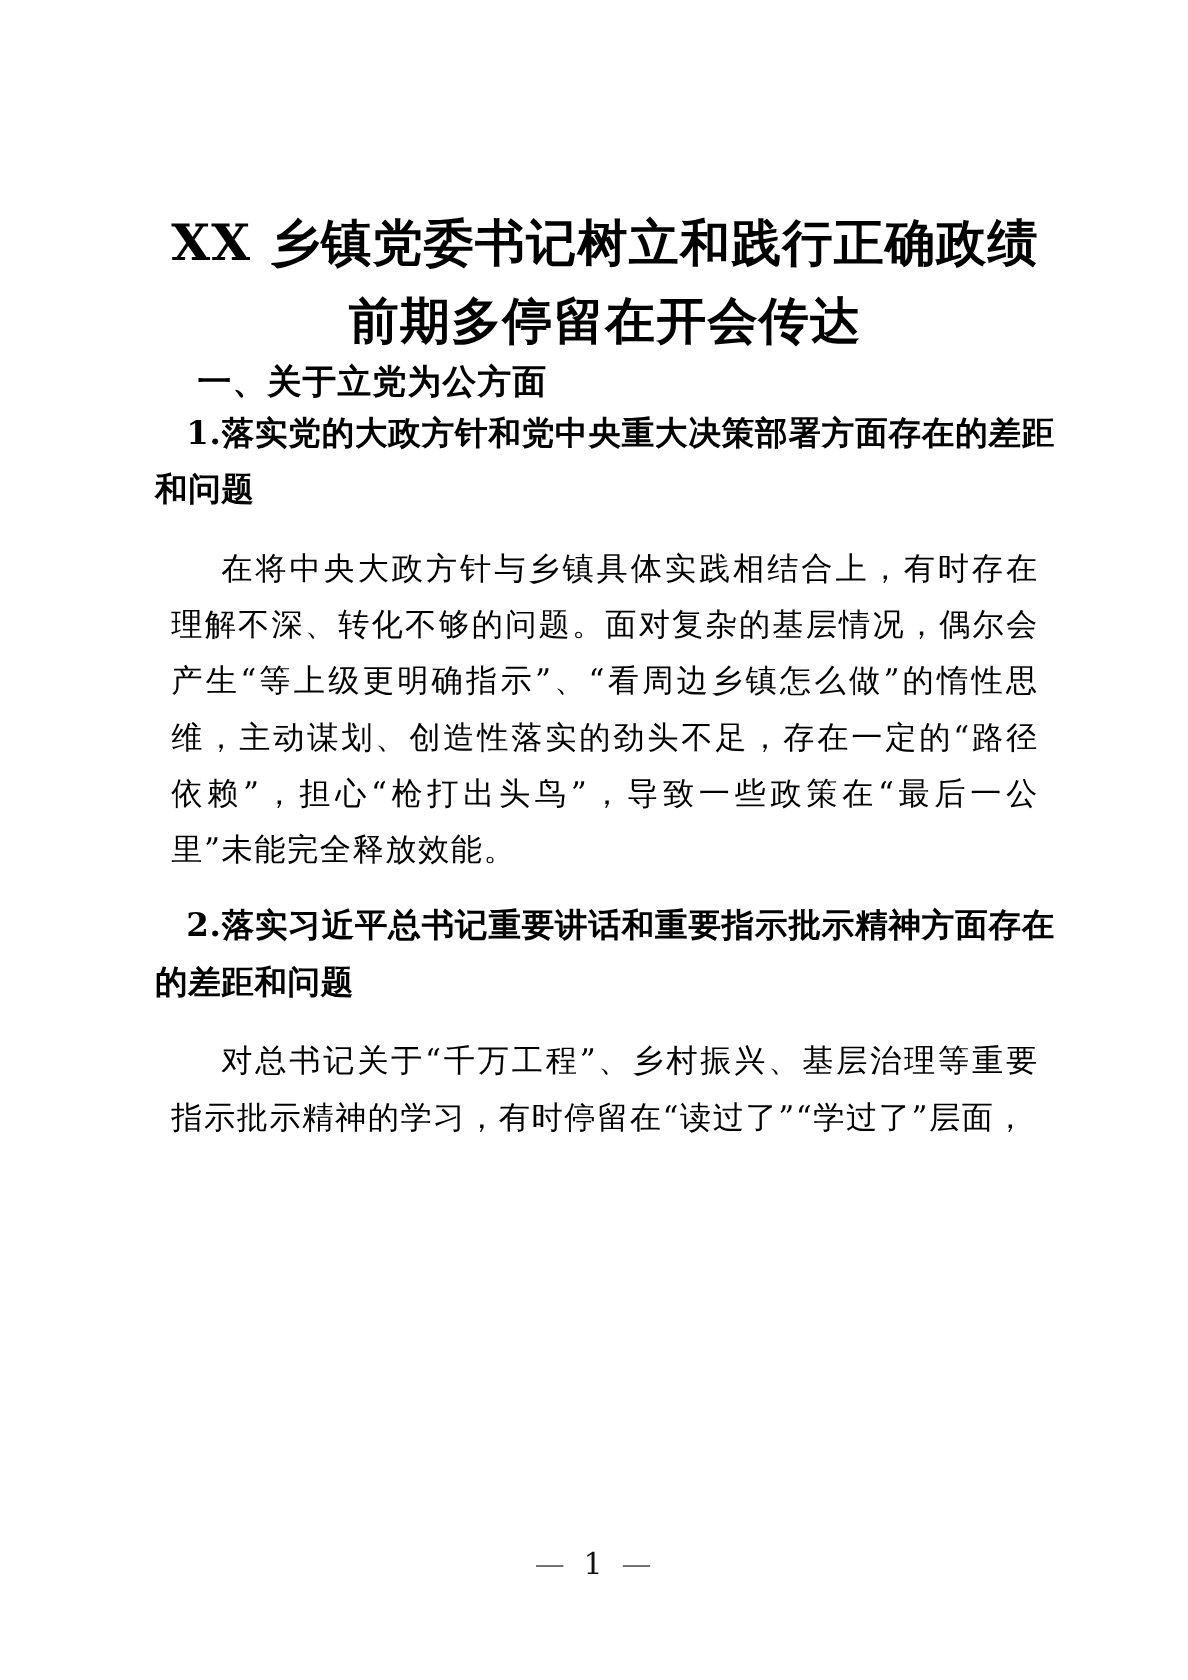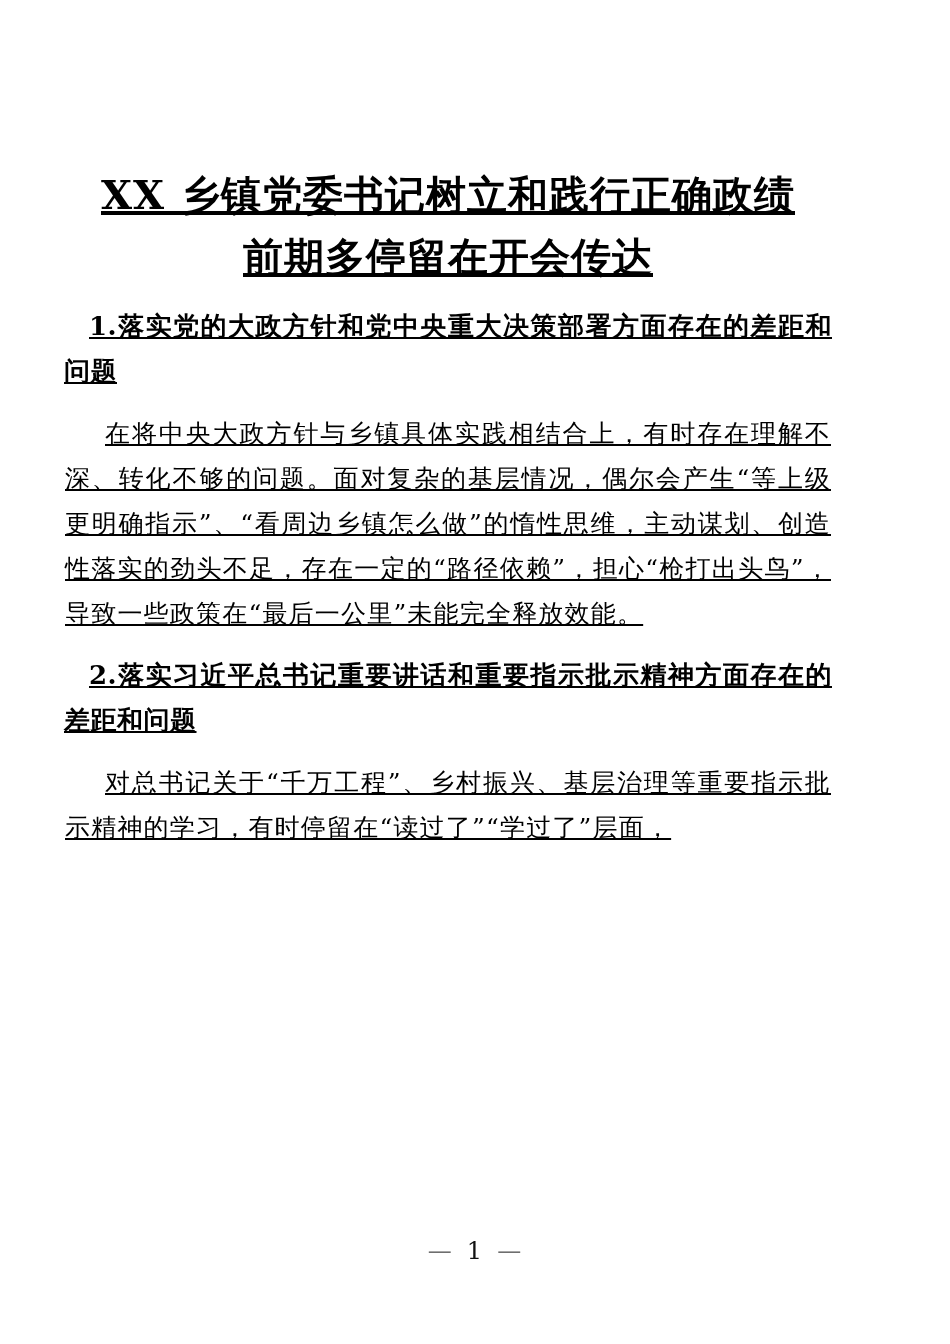--- a/index.html
+++ b/index.html
@@ -10,22 +10,21 @@
   .page {
     position: relative;
     width: 950px;
     height: 1344px;
     background: #ffffff;
     color: #000000;
     overflow: hidden;
     font-family: "DejaVu Serif", "Liberation Serif", serif;
   }
   .content {
-    padding: 164px 102px 0 48px;
-    text-decoration: underline;
+    padding: 164px 102px 0 120px;
   }
   .doc-title {
     margin: 0;
     font-family: "DejaVu Serif", "Liberation Serif", serif;
     font-weight: bold;
     font-size: 40px;
     line-height: 62px;
     text-align: center;
     letter-spacing: 1px;
   }
@@ -36,21 +35,21 @@
   .section-heading {
     margin: 2px 0 0 0;
     font-family: "DejaVu Sans", "Liberation Sans", sans-serif;
     font-weight: bold;
     font-size: 27px;
     line-height: 31px;
     text-indent: 38px;
     letter-spacing: 1px;
   }
   .item-heading {
-    margin: 16px;
+    margin: 4px;
     font-family: "DejaVu Serif", "Liberation Serif", serif;
     font-weight: bold;
     font-size: 26px;
     line-height: 45px;
     text-indent: 25px;
     text-align: justify;
     letter-spacing: 0.5px;
   }
   .para {
     margin: 17px;
@@ -83,20 +82,21 @@
 <body>
 
 <div class="page">
   <div class="content">
 
     <h1 class="doc-title">
       <span class="title-line">XX 乡镇党委书记树立和践行正确政绩</span>
       <span class="title-line">前期多停留在开会传达</span>
     </h1>
 
+    <h2 class="section-heading">一、关于立党为公方面</h2>
 
     <h3 class="item-heading">1.落实党的大政方针和党中央重大决策部署方面存在的差距和问题</h3>
 
     <p class="para">在将中央大政方针与乡镇具体实践相结合上，有时存在理解不深、转化不够的问题。面对复杂的基层情况，偶尔会产生“等上级更明确指示”、“看周边乡镇怎么做”的惰性思维，主动谋划、创造性落实的劲头不足，存在一定的“路径依赖”，担心“枪打出头鸟”，导致一些政策在“最后一公里”未能完全释放效能。</p>
 
 
     <h3 class="item-heading">2.落实习近平总书记重要讲话和重要指示批示精神方面存在的差距和问题</h3>
 
     <p class="para">对总书记关于“千万工程”、乡村振兴、基层治理等重要指示批示精神的学习，有时停留在“读过了”“学过了”层面，</p>
 

